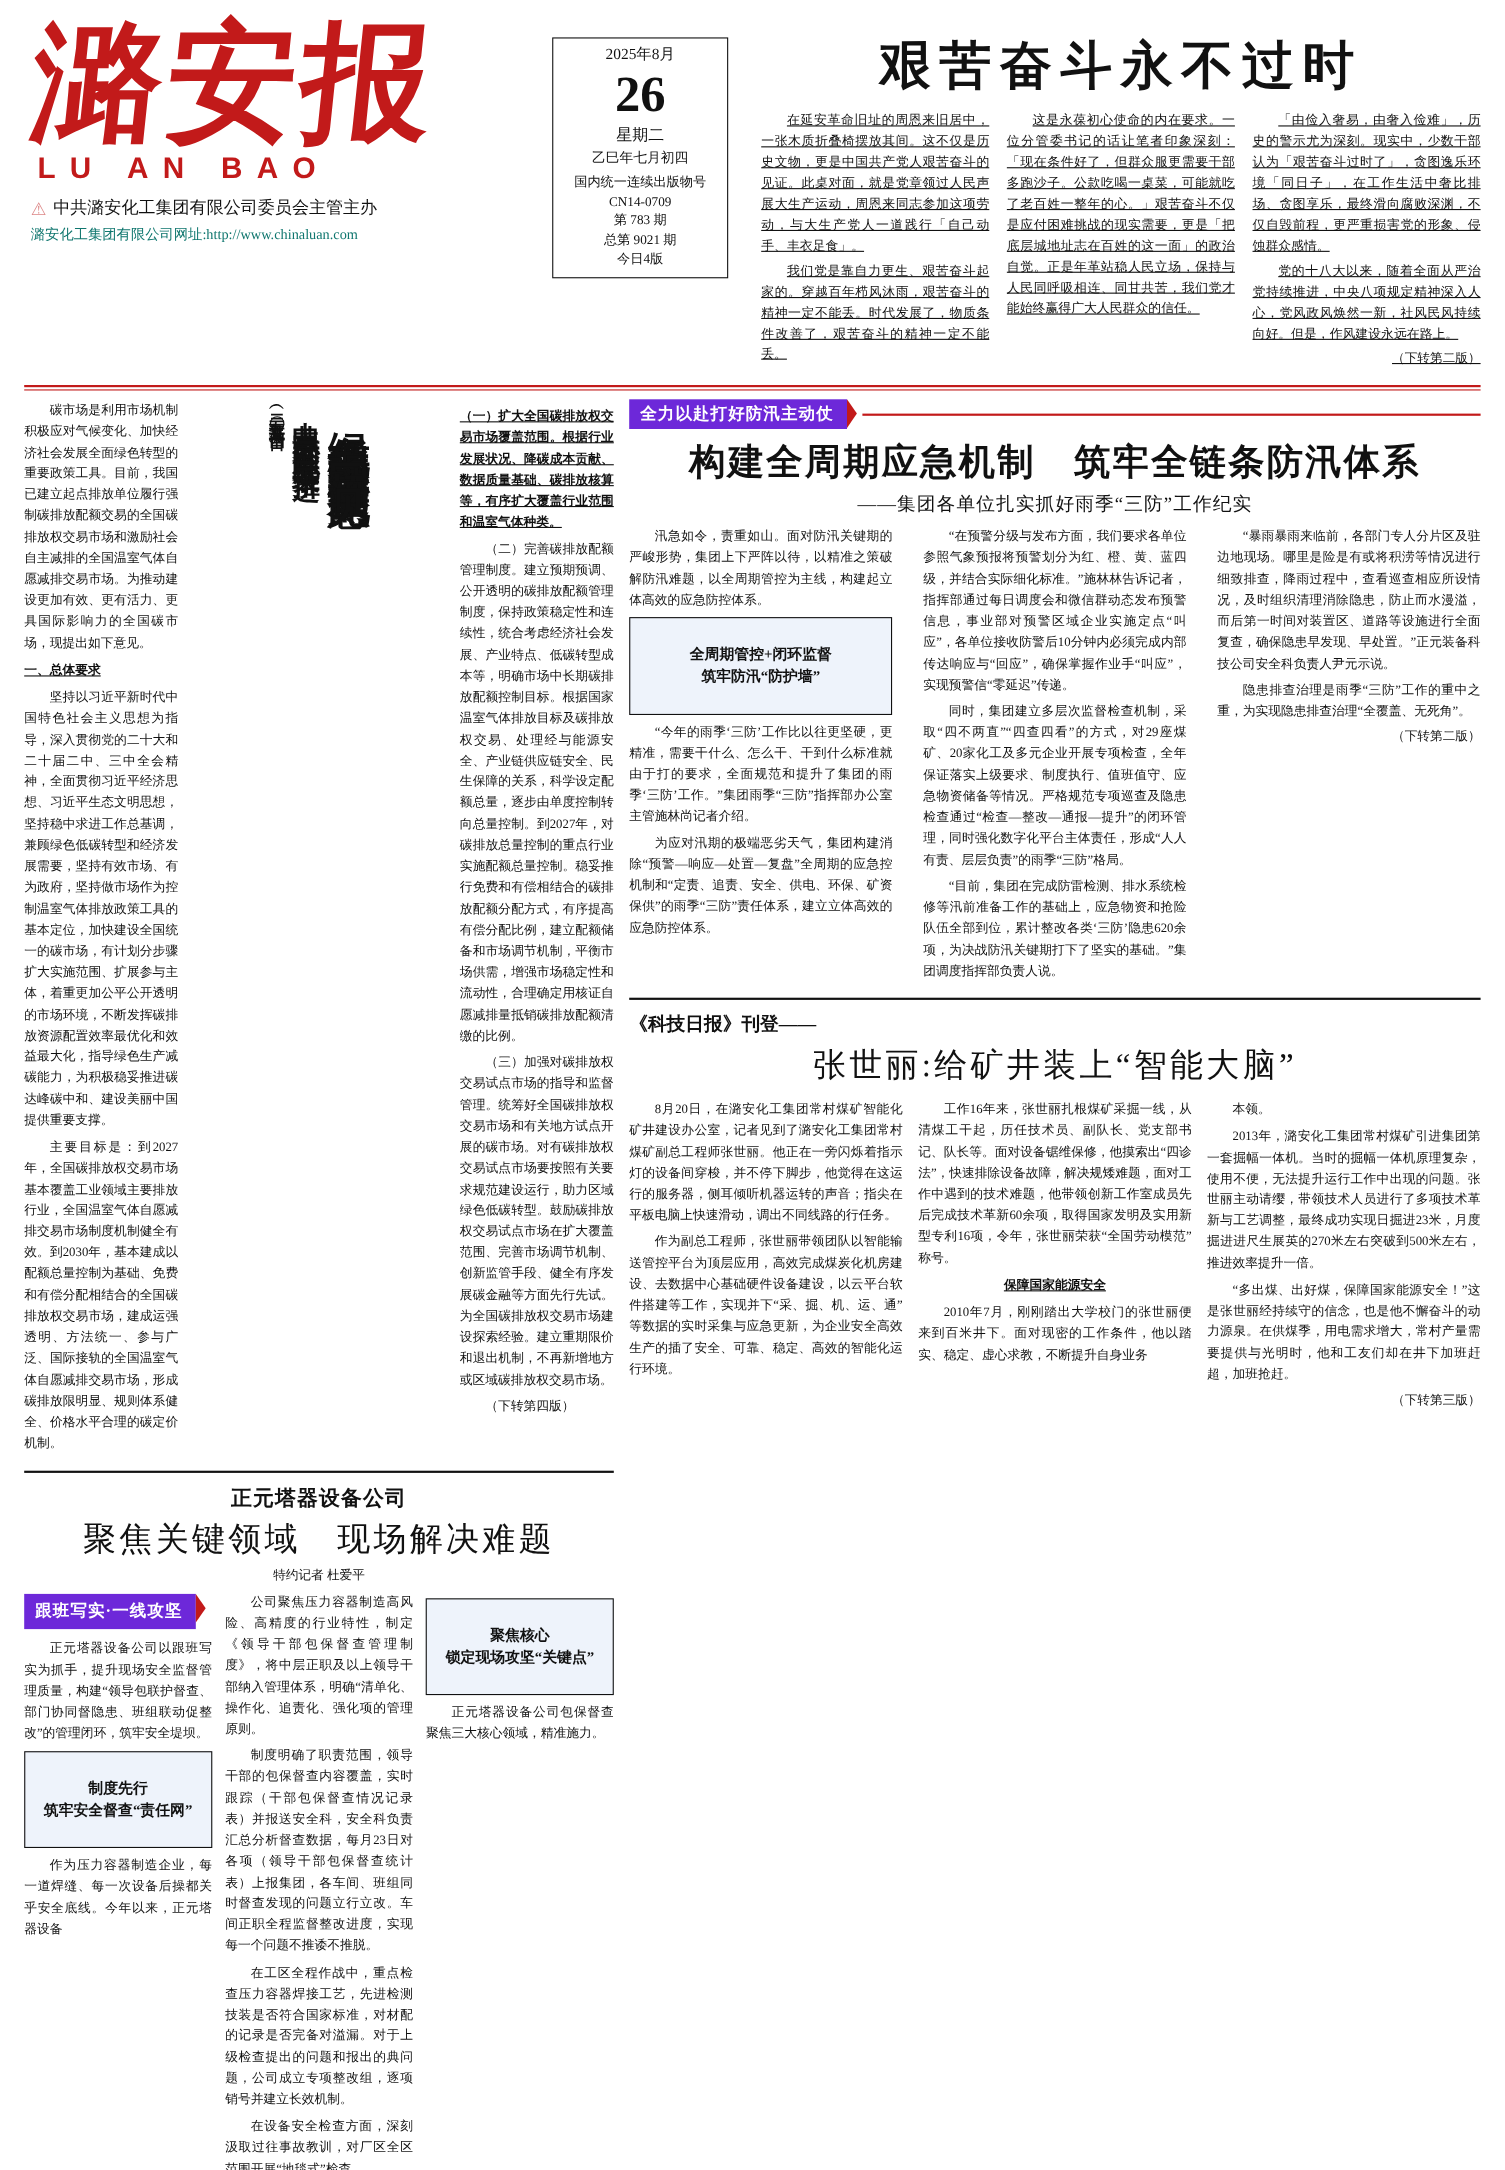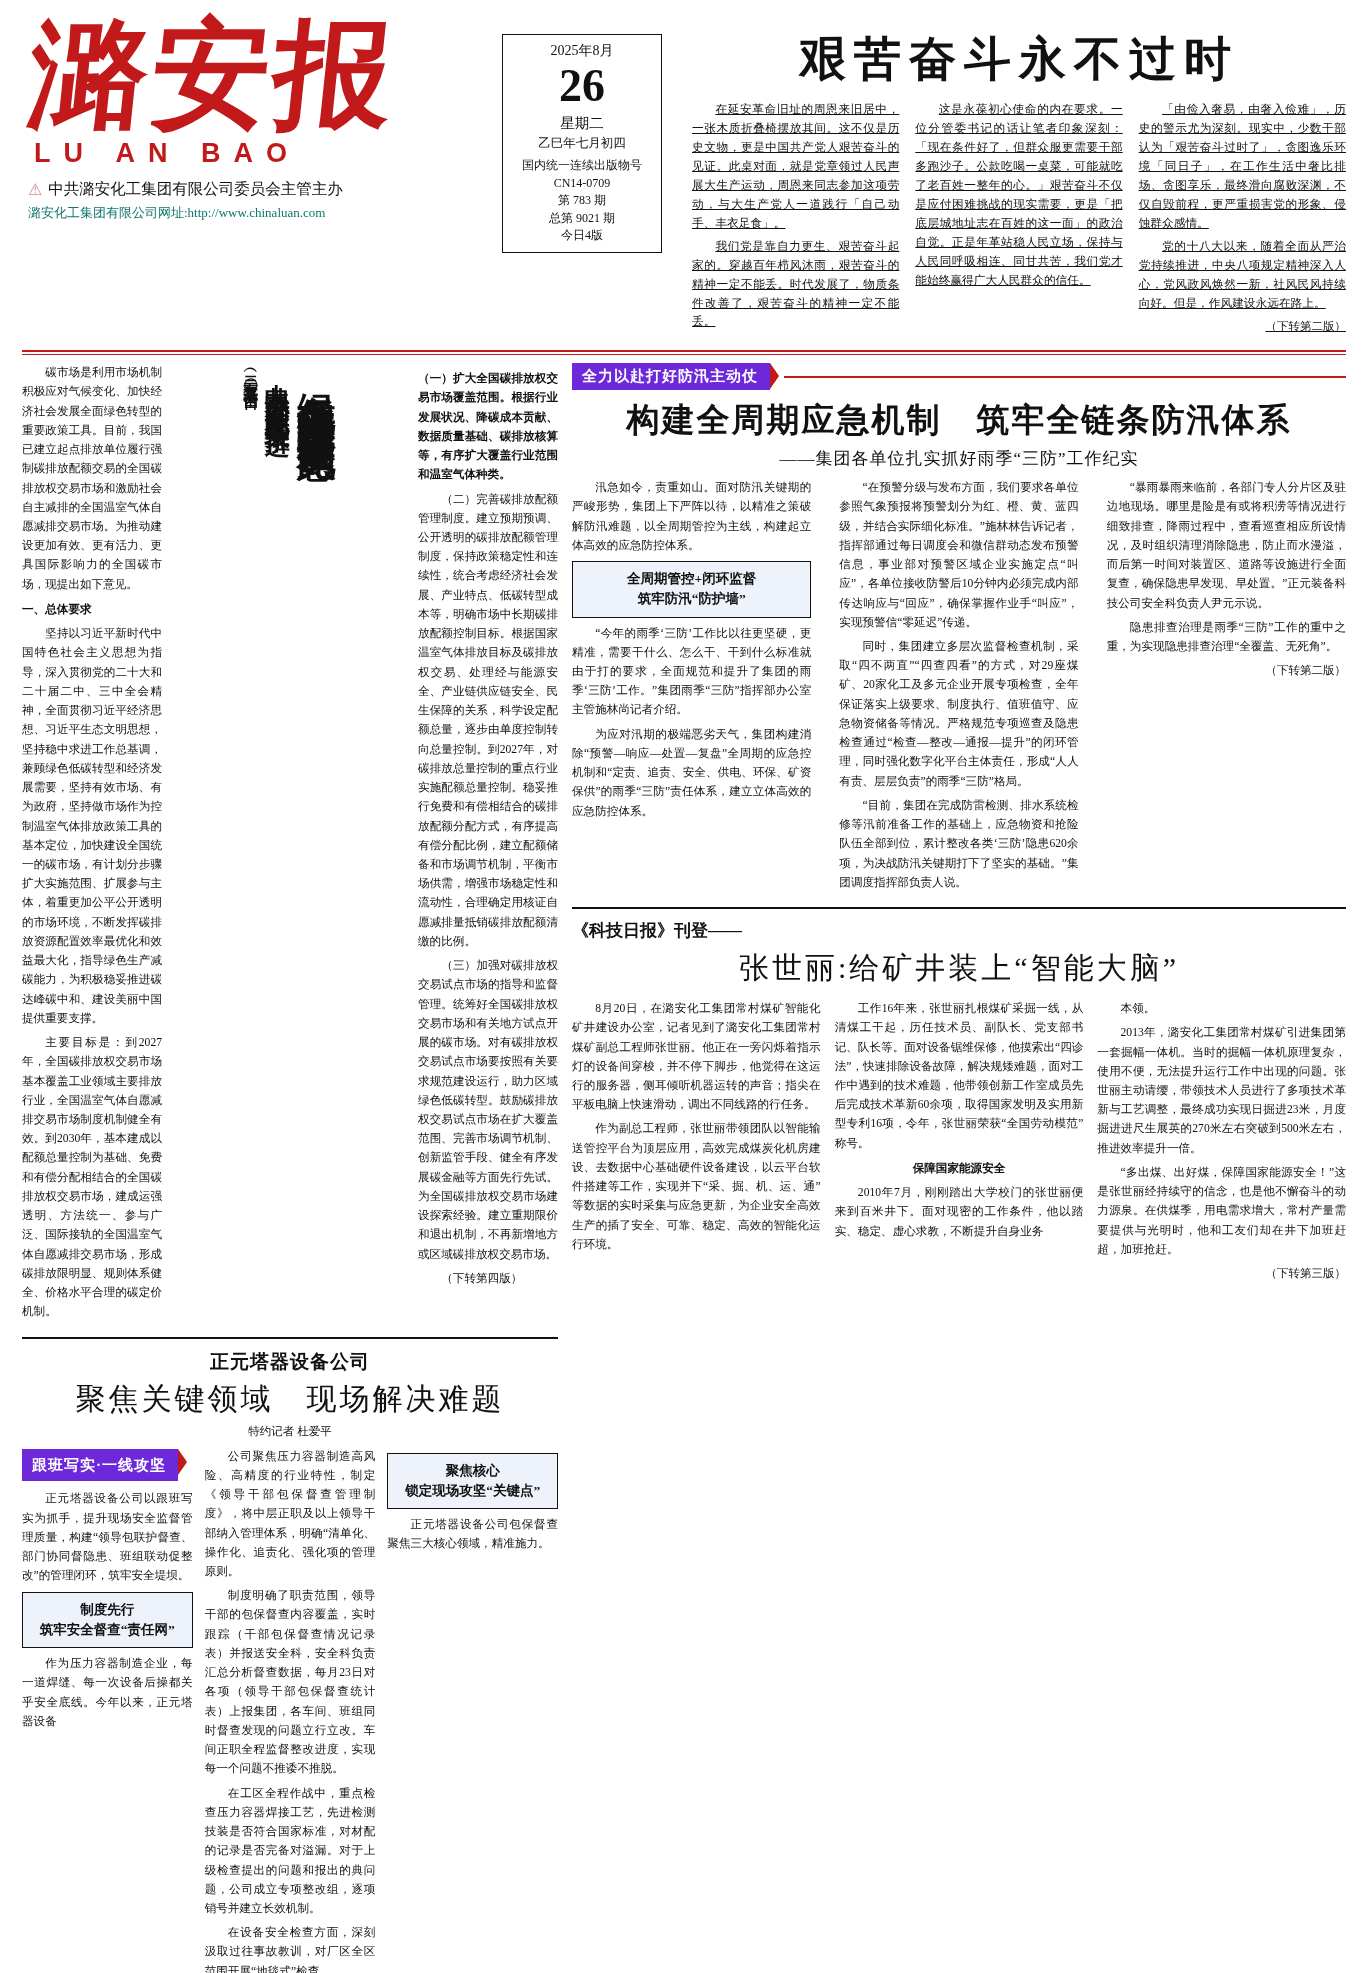--- a/index.html
+++ b/index.html
@@ -76,42 +76,42 @@
   .vert-main { font-size: 38px; }
   .vert-sub { font-size: 25px; }
   .vert-date { font-size: 14.5px; letter-spacing: 2px; }
 
   
   .zone { display: flex; gap: 14px; margin-top: 8px; }
   .left-col { width: 536px; flex: 0 0 536px; }
   .right-col { flex: 1; }
 
   .article-body { font-size: 11.6px; line-height: 1.66; }
-  .article-body .sub { font-weight:700; text-indent:0; margin-top:6px; }
+  .article-body .sub { font-weight:700; text-indent:0; margin-top:6px;text-decoration:underline; }
 
   .tag-red {
     display:inline-block; background:#6d28d9; color:#fff; font-weight:700;
     font-size: 15px; padding: 4px 12px 4px 10px; letter-spacing:1px;
     position: relative;
   }
   .tag-red:after{
     content:""; position:absolute; right:-9px; top:0; border-left: 9px solid #c21a1a;
     border-top: 13px solid transparent; border-bottom: 13px solid transparent;
   }
   .tagline-wrap { display:flex; align-items:center; gap:0; margin-bottom: 8px; }
   .tagline-rule { flex:1; height:2px; background:#c21a1a; margin-left: 14px; }
 
   .big-head {
     font-size: 33px; font-weight: 700; text-align:center; letter-spacing:2px; margin: 6px 0 4px;
   }
   .sub-head { font-size: 17px; text-align:center; margin-bottom: 8px; letter-spacing:1px; }
 
   .mini-box {
     border: 1.5px solid #111; background:#eef3fb; text-align:center; font-weight:700;
-    font-size: 15px; line-height:1.5; padding: 7px 6px; margin: 6px 0;
+    font-size: 15px; line-height:1.5; padding: 23px 6px; margin: 6px 0;
   }
 
   .byline { text-align:center; font-size: 11.5px; margin: 4px 0 8px; }
   .cont { text-align: right; font-size: 11.5px; text-indent:0; }
   .hr-thick { border-top:2px solid #111; margin: 10px 0; }
 
   .headline2 { font-size: 30px; font-weight:400; text-align:center; letter-spacing: 3px; }
   .small-head { font-size: 19px; font-weight:700; text-align:center; letter-spacing:1px;}
 </style>
 </head>

